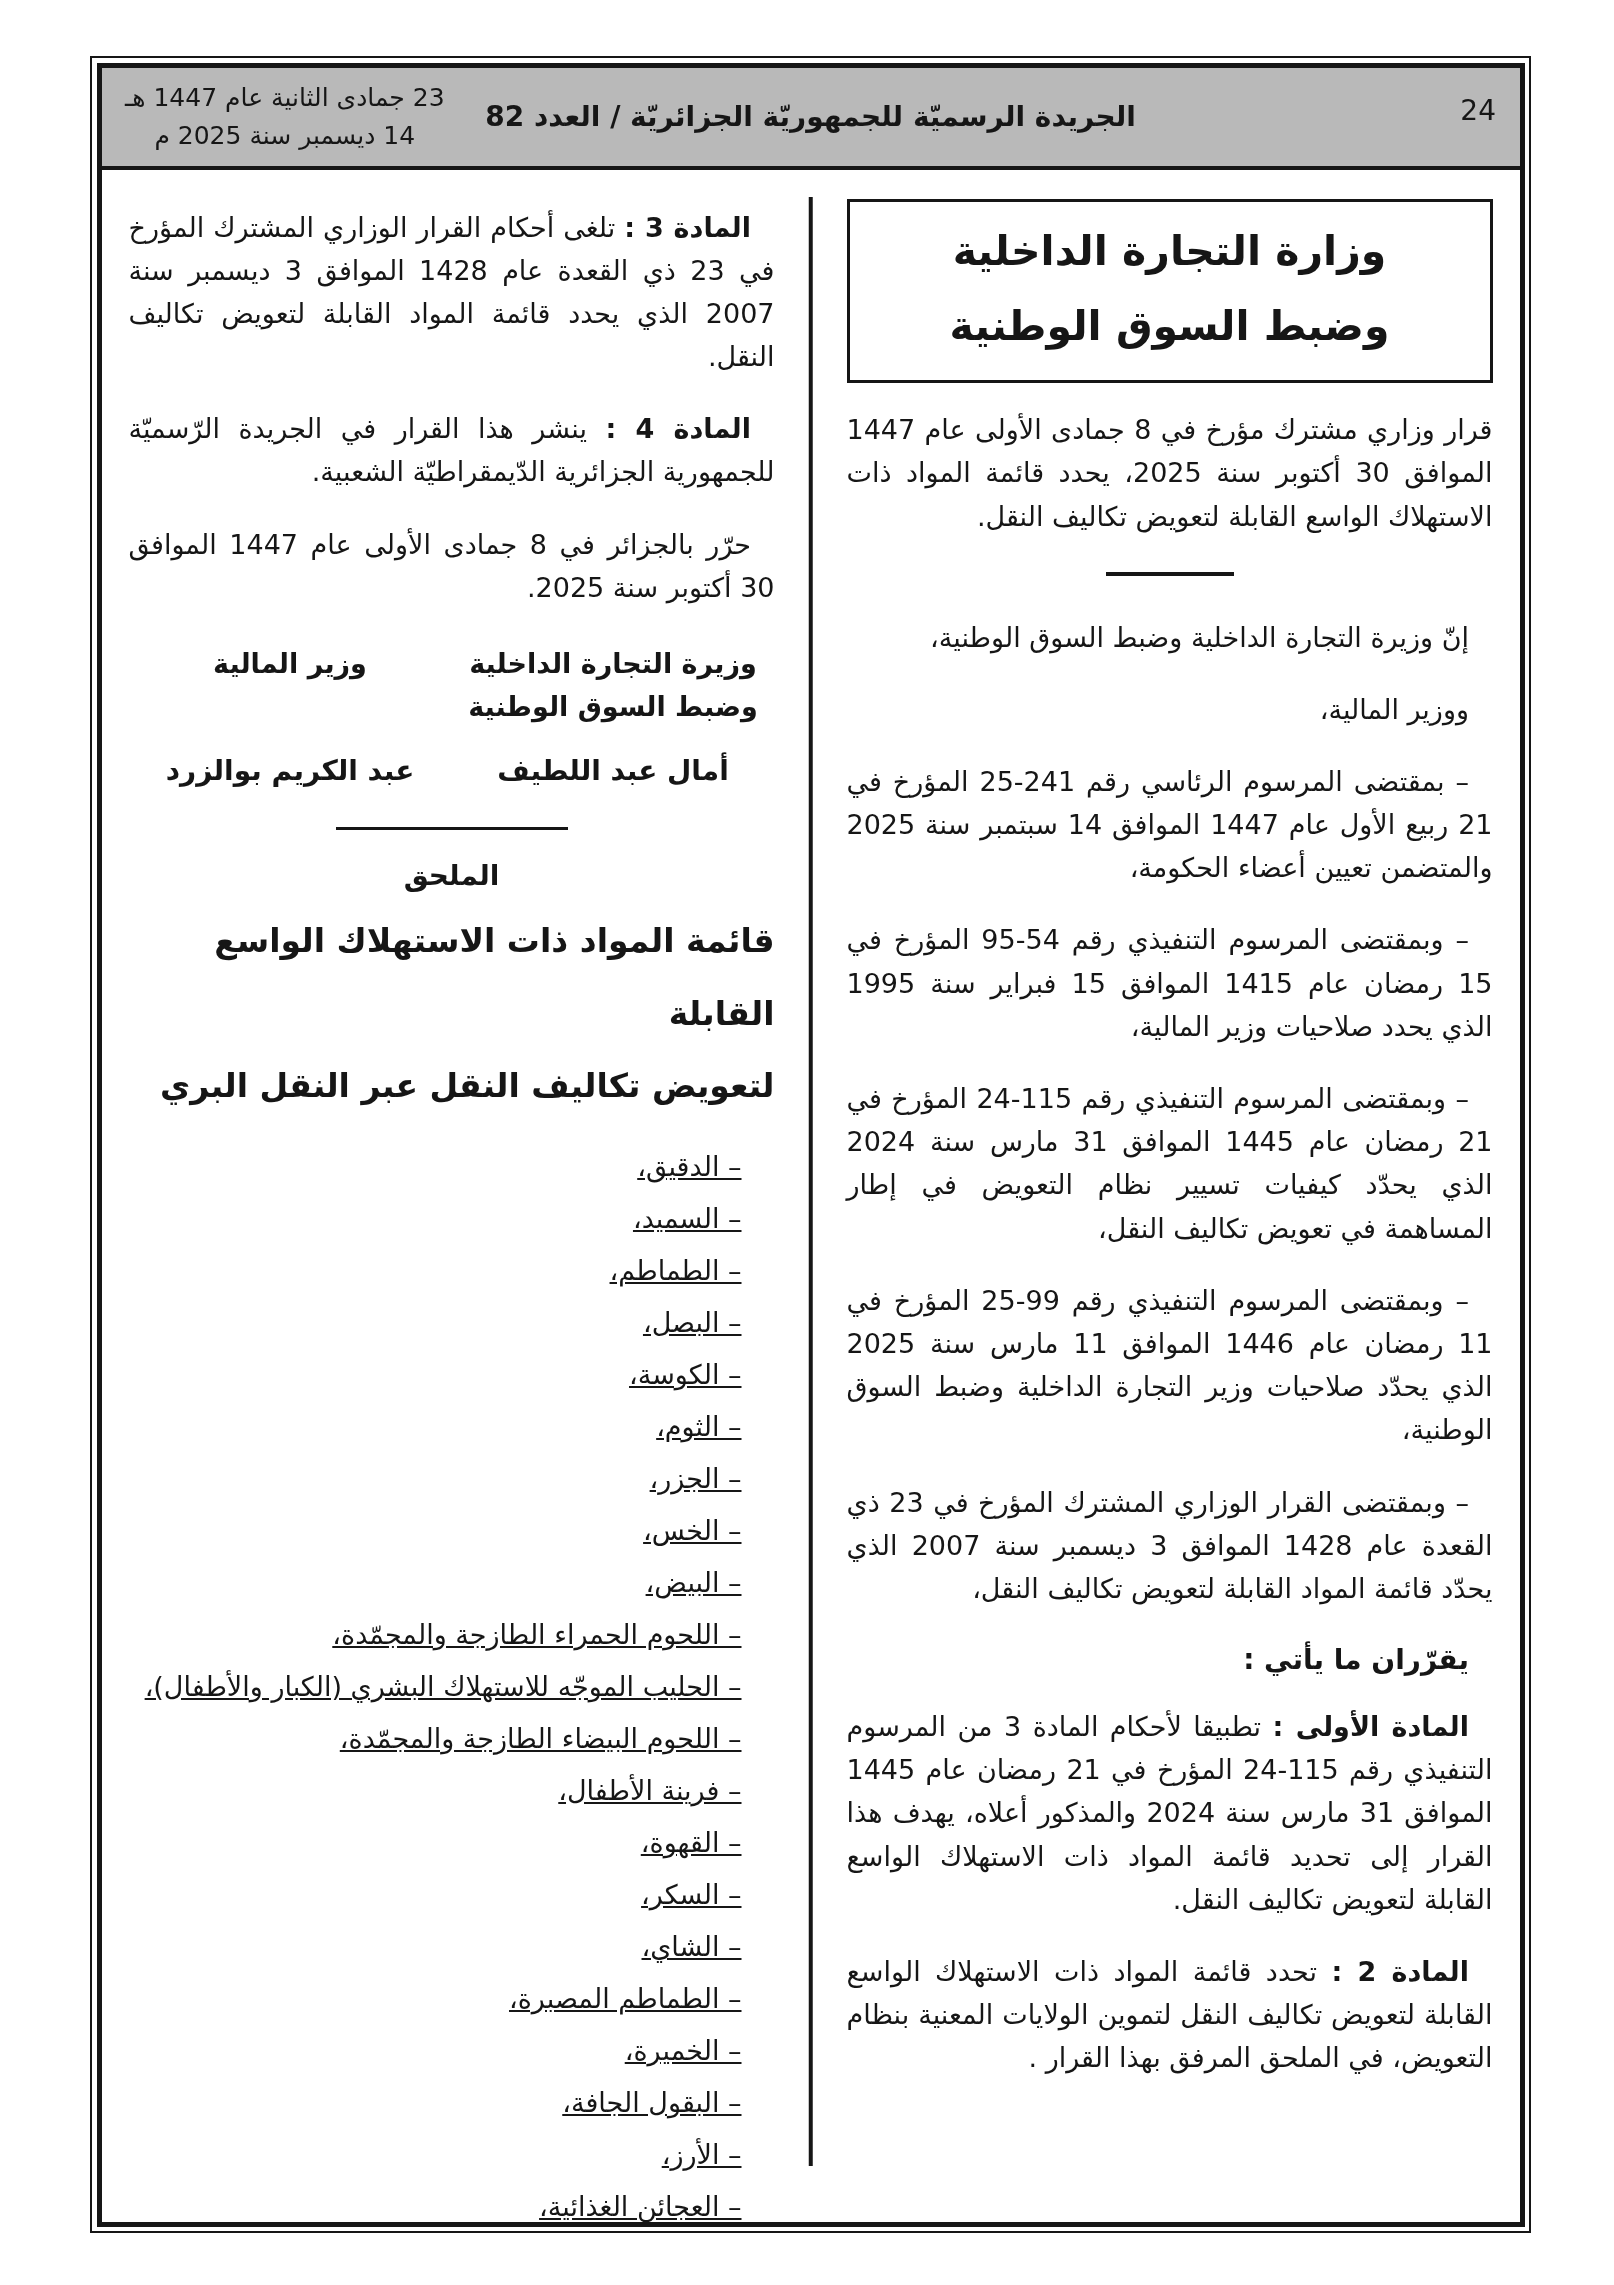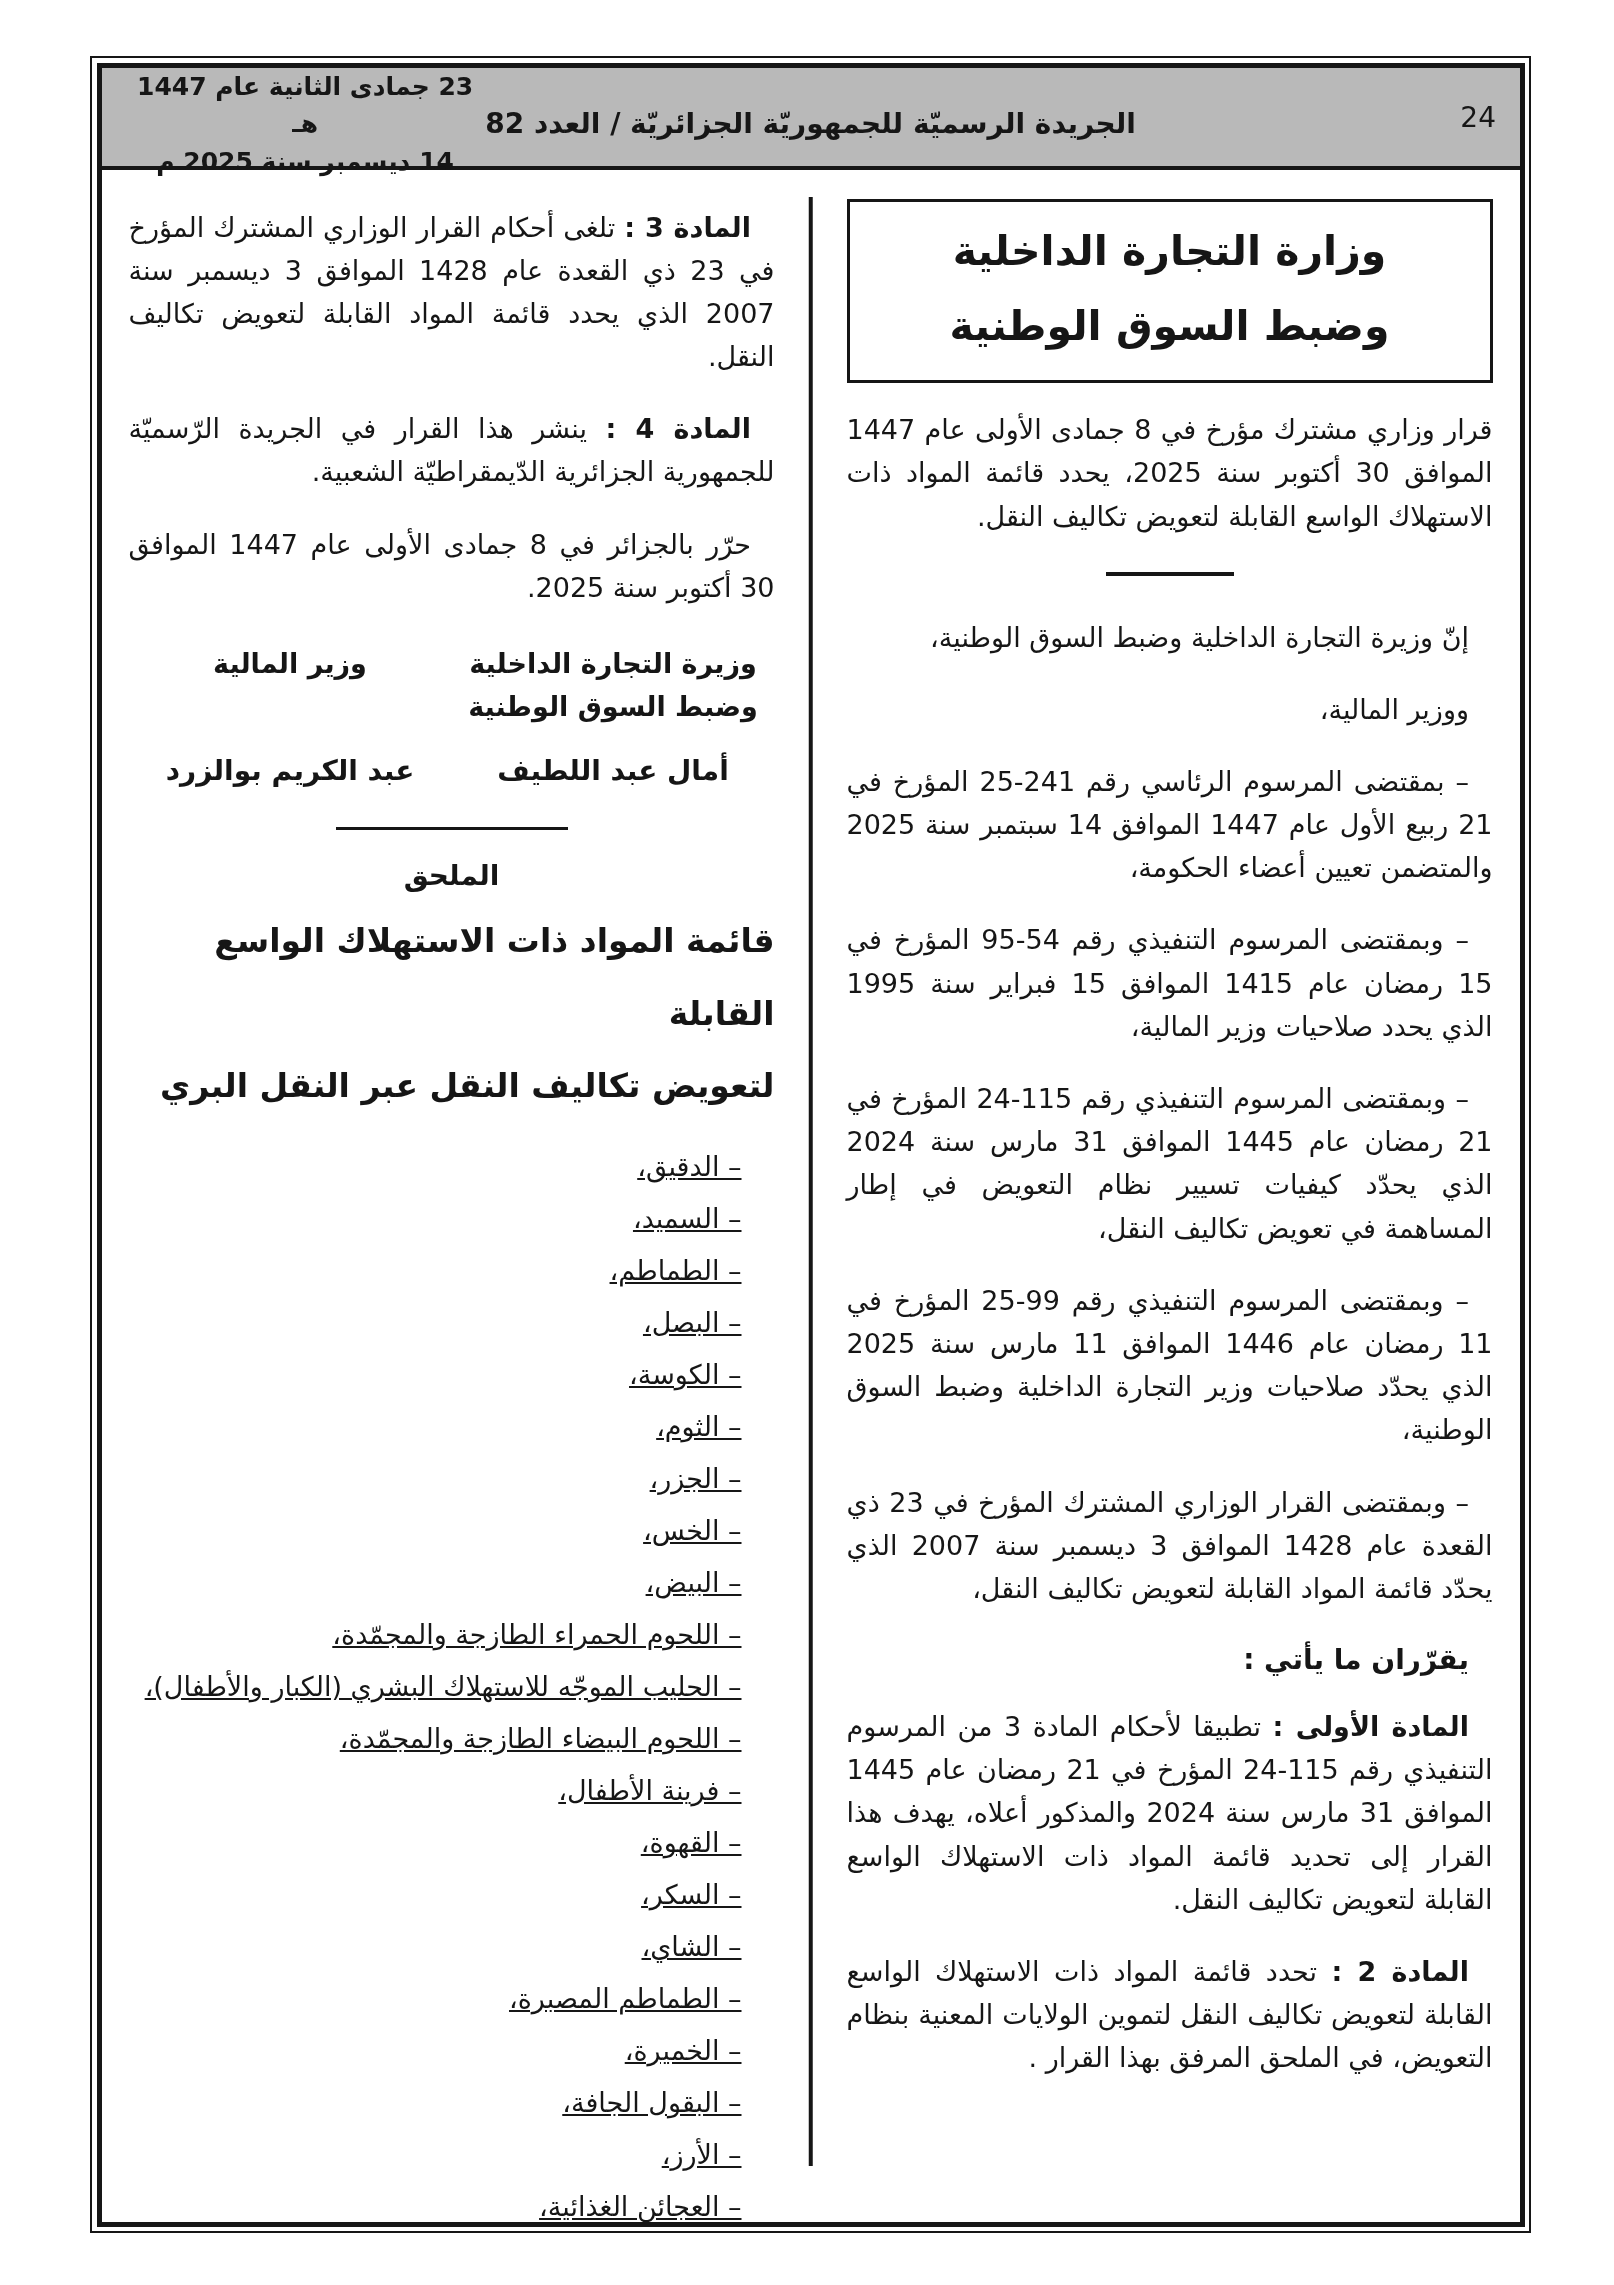--- a/index.html
+++ b/index.html
@@ -19,21 +19,21 @@
     width:100%;height:100%;box-sizing:border-box;border:5.4px solid var(--ink);
     display:flex;flex-direction:column;overflow:hidden;
   }
   
   .band{
     height:102px;box-sizing:border-box;background:var(--band);
     border-bottom:4.5px solid var(--ink);
     display:grid;grid-template-columns:1fr auto 1fr;align-items:center;
     padding:0 23.5px;flex:0 0 auto;
   }
-  .band-dates{justify-self:start;text-align:center;font-weight:bold;font-size:25px;line-height:1.5;}
+  .band-dates{justify-self:start;text-align:center;font-weight:normal;font-size:25px;line-height:1.5;}
   .band-title{font-weight:bold;font-size:28px;text-align:center;}
   .band-page{justify-self:end;font-weight:normal;font-size:28px;align-self:center;padding-bottom:12.7px;}
   
   .content{flex:1;position:relative;display:flex;flex-direction:row-reverse;overflow:hidden;}
   .divider{
     position:absolute;left:50%;transform:translateX(-50%);
     top:27px;bottom:56px;width:4.5px;background:var(--ink);
   }
   .col{width:50%;box-sizing:border-box;}
   .col-a{padding:0 27px 0 36px;}   

